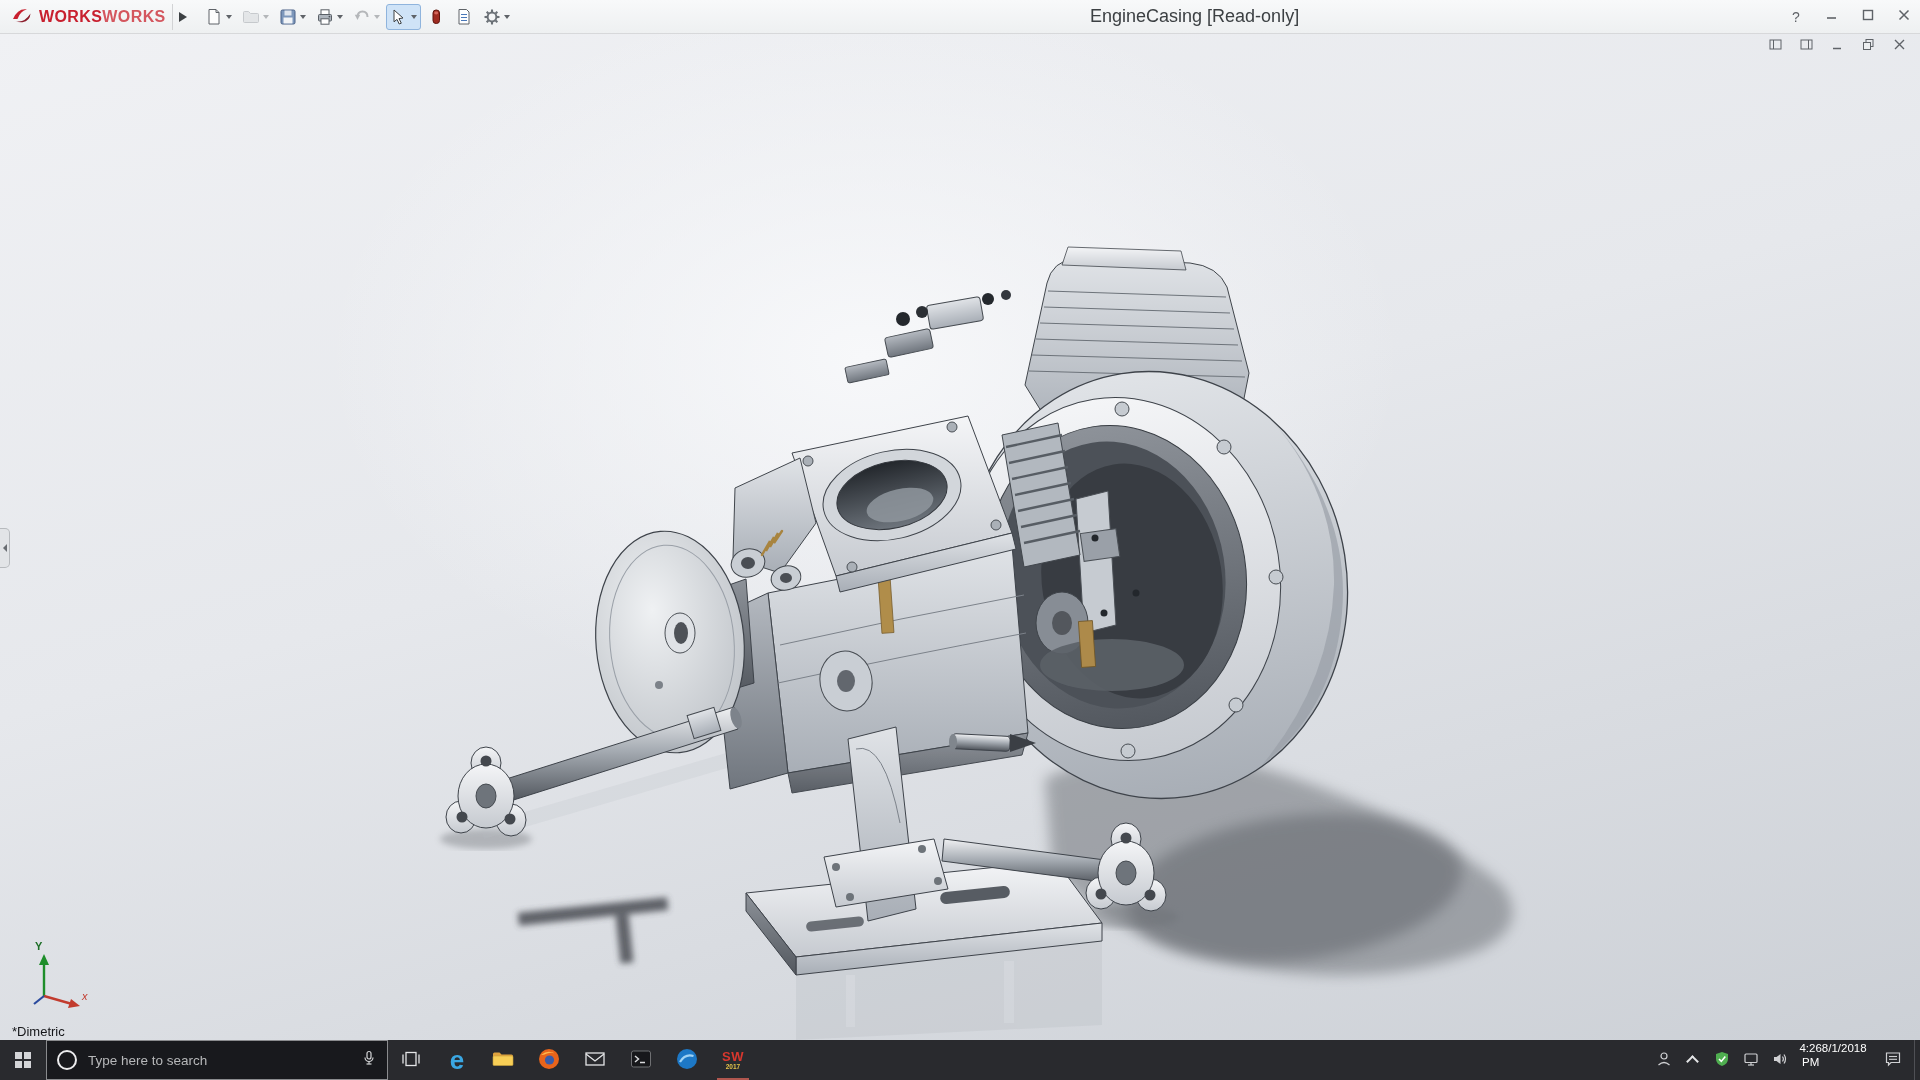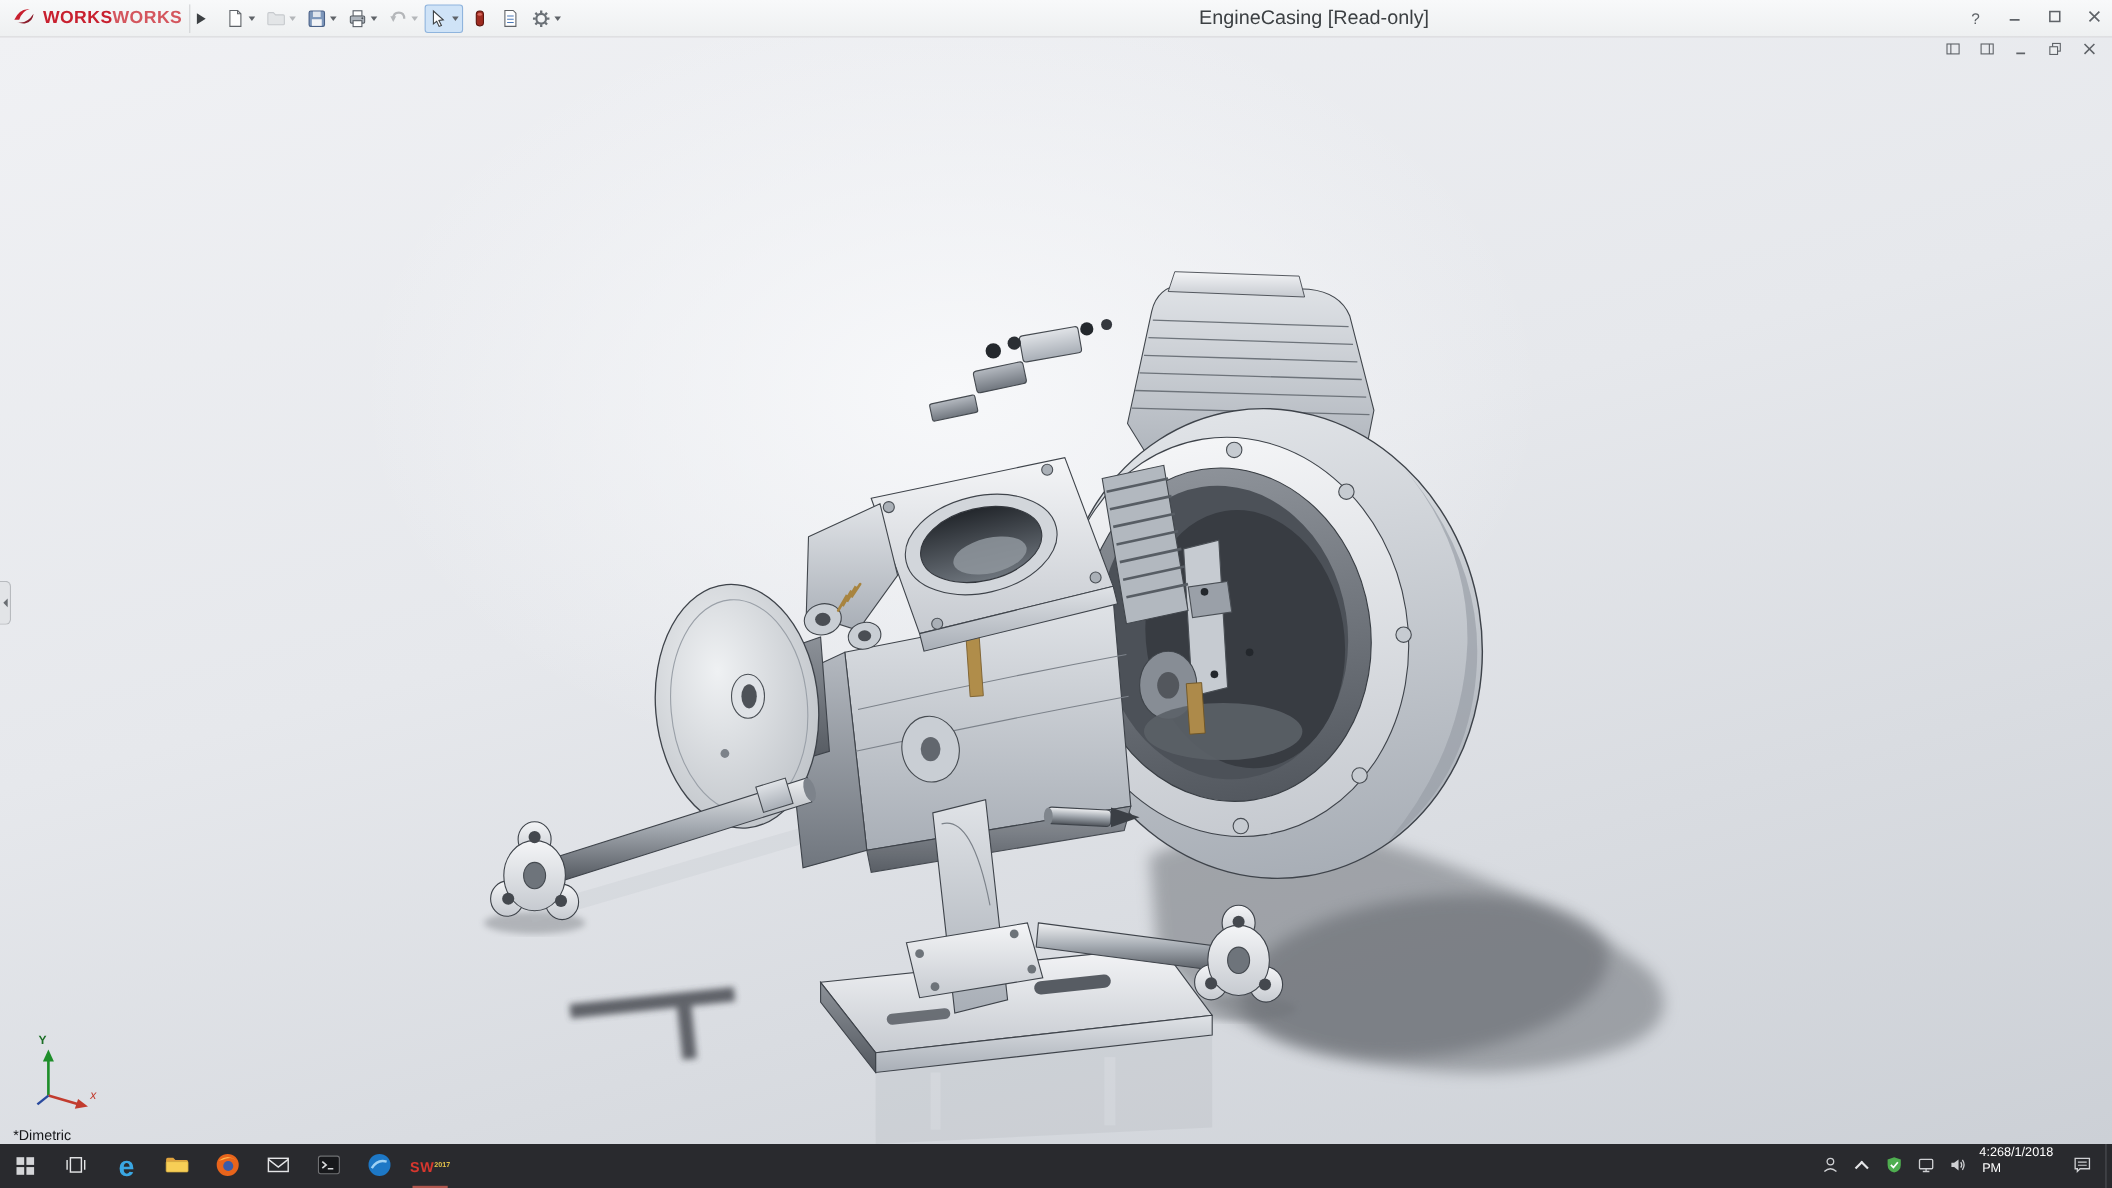--- a/index.html
+++ b/index.html
@@ -51,21 +51,21 @@
   .win-flag{display:grid;grid-template-columns:7.5px 7.5px;grid-template-rows:7.5px 7.5px;gap:1.5px}
   .win-flag i{background:#d4d5d8}
   .search{width:342px;display:flex;align-items:center;gap:9px;background:#18191d;
     border:1px solid #8a8b8e;box-sizing:border-box;padding:0 10px}
   .cortana{width:16px;height:16px;border:2px solid #ececee;border-radius:50%;flex:none}
   .search input{flex:1;background:transparent;border:none;outline:none;color:#c9cacc;font-size:13.5px;font-family:"Liberation Sans",sans-serif}
   .search input::placeholder{color:#b7b8ba}
   .app{width:46px;position:relative;display:flex;align-items:center;justify-content:center;background:none;border:none;cursor:pointer}
   .app.active::after{content:"";position:absolute;left:7px;right:7px;bottom:0;height:2px;background:#b0564e}
   .edge-glyph{font-size:26px;font-weight:700;color:#3aa7e3;line-height:1}
-  .sw-badge{display:flex;flex-direction:row;align-items:center;line-height:1}
+  .sw-badge{display:flex;flex-direction:column;align-items:center;line-height:1}
   .sw-top{color:#d8372e;font-weight:700;font-size:13px;letter-spacing:.5px}
   .sw-bottom{color:#e3c24a;font-size:6.5px;font-weight:700;margin-top:1px}
   .tray{margin-left:auto;display:flex;align-items:stretch}
   .tray-item{width:29px;display:flex;align-items:center;justify-content:center;background:none;border:none;cursor:pointer;padding:0}
   .chev{width:7px;height:7px;border-left:2px solid #e4e5e7;border-top:2px solid #e4e5e7;transform:rotate(45deg);margin-top:3px}
   .clock{width:78px;display:flex;flex-direction:row;align-items:flex-start;justify-content:center;color:#fff;font-size:11.5px;line-height:14px;background:none;border:none;cursor:pointer}
   .action{width:42px}
   .sliver{width:6px;border-left:1px solid #4f5055}
 </style>
 </head>
@@ -473,20 +473,30 @@
 <footer class="taskbar">
   <button class="tb-btn start">
     <span class="win-flag">
         <i></i>
         <i></i>
         <i></i>
         <i></i>
       </span>
   </button>
 
+  <div class="search">
+    <span class="cortana"></span>
+    <input type="text" placeholder="Type here to search" style="">
+    <span><svg width="16" height="16" viewBox="0 0 16 16">
+          <rect x="6" y="1.5" width="4" height="7.5" rx="2" fill="none" stroke="#d4d5d7" stroke-width="1.2"></rect>
+          <path d="M4 7.5 A4 4 0 0 0 12 7.5" fill="none" stroke="#d4d5d7" stroke-width="1.2"></path>
+          <line x1="8" y1="11.5" x2="8" y2="13.8" stroke="#d4d5d7" stroke-width="1.2"></line>
+          <line x1="5.5" y1="14" x2="10.5" y2="14" stroke="#d4d5d7" stroke-width="1.2"></line>
+        </svg></span>
+  </div>
 
   <button class="app">
     <span><svg width="22" height="22" viewBox="0 0 22 22">
           <rect x="6" y="4.5" width="10" height="13" fill="none" stroke="#e4e5e7" stroke-width="1.3"></rect>
           <line x1="3" y1="6.5" x2="3" y2="15.5" stroke="#e4e5e7" stroke-width="1.3"></line>
           <line x1="19" y1="6.5" x2="19" y2="15.5" stroke="#e4e5e7" stroke-width="1.3"></line>
         </svg></span>
   </button>
   <button class="app">
     <span class="edge-glyph">e</span>

